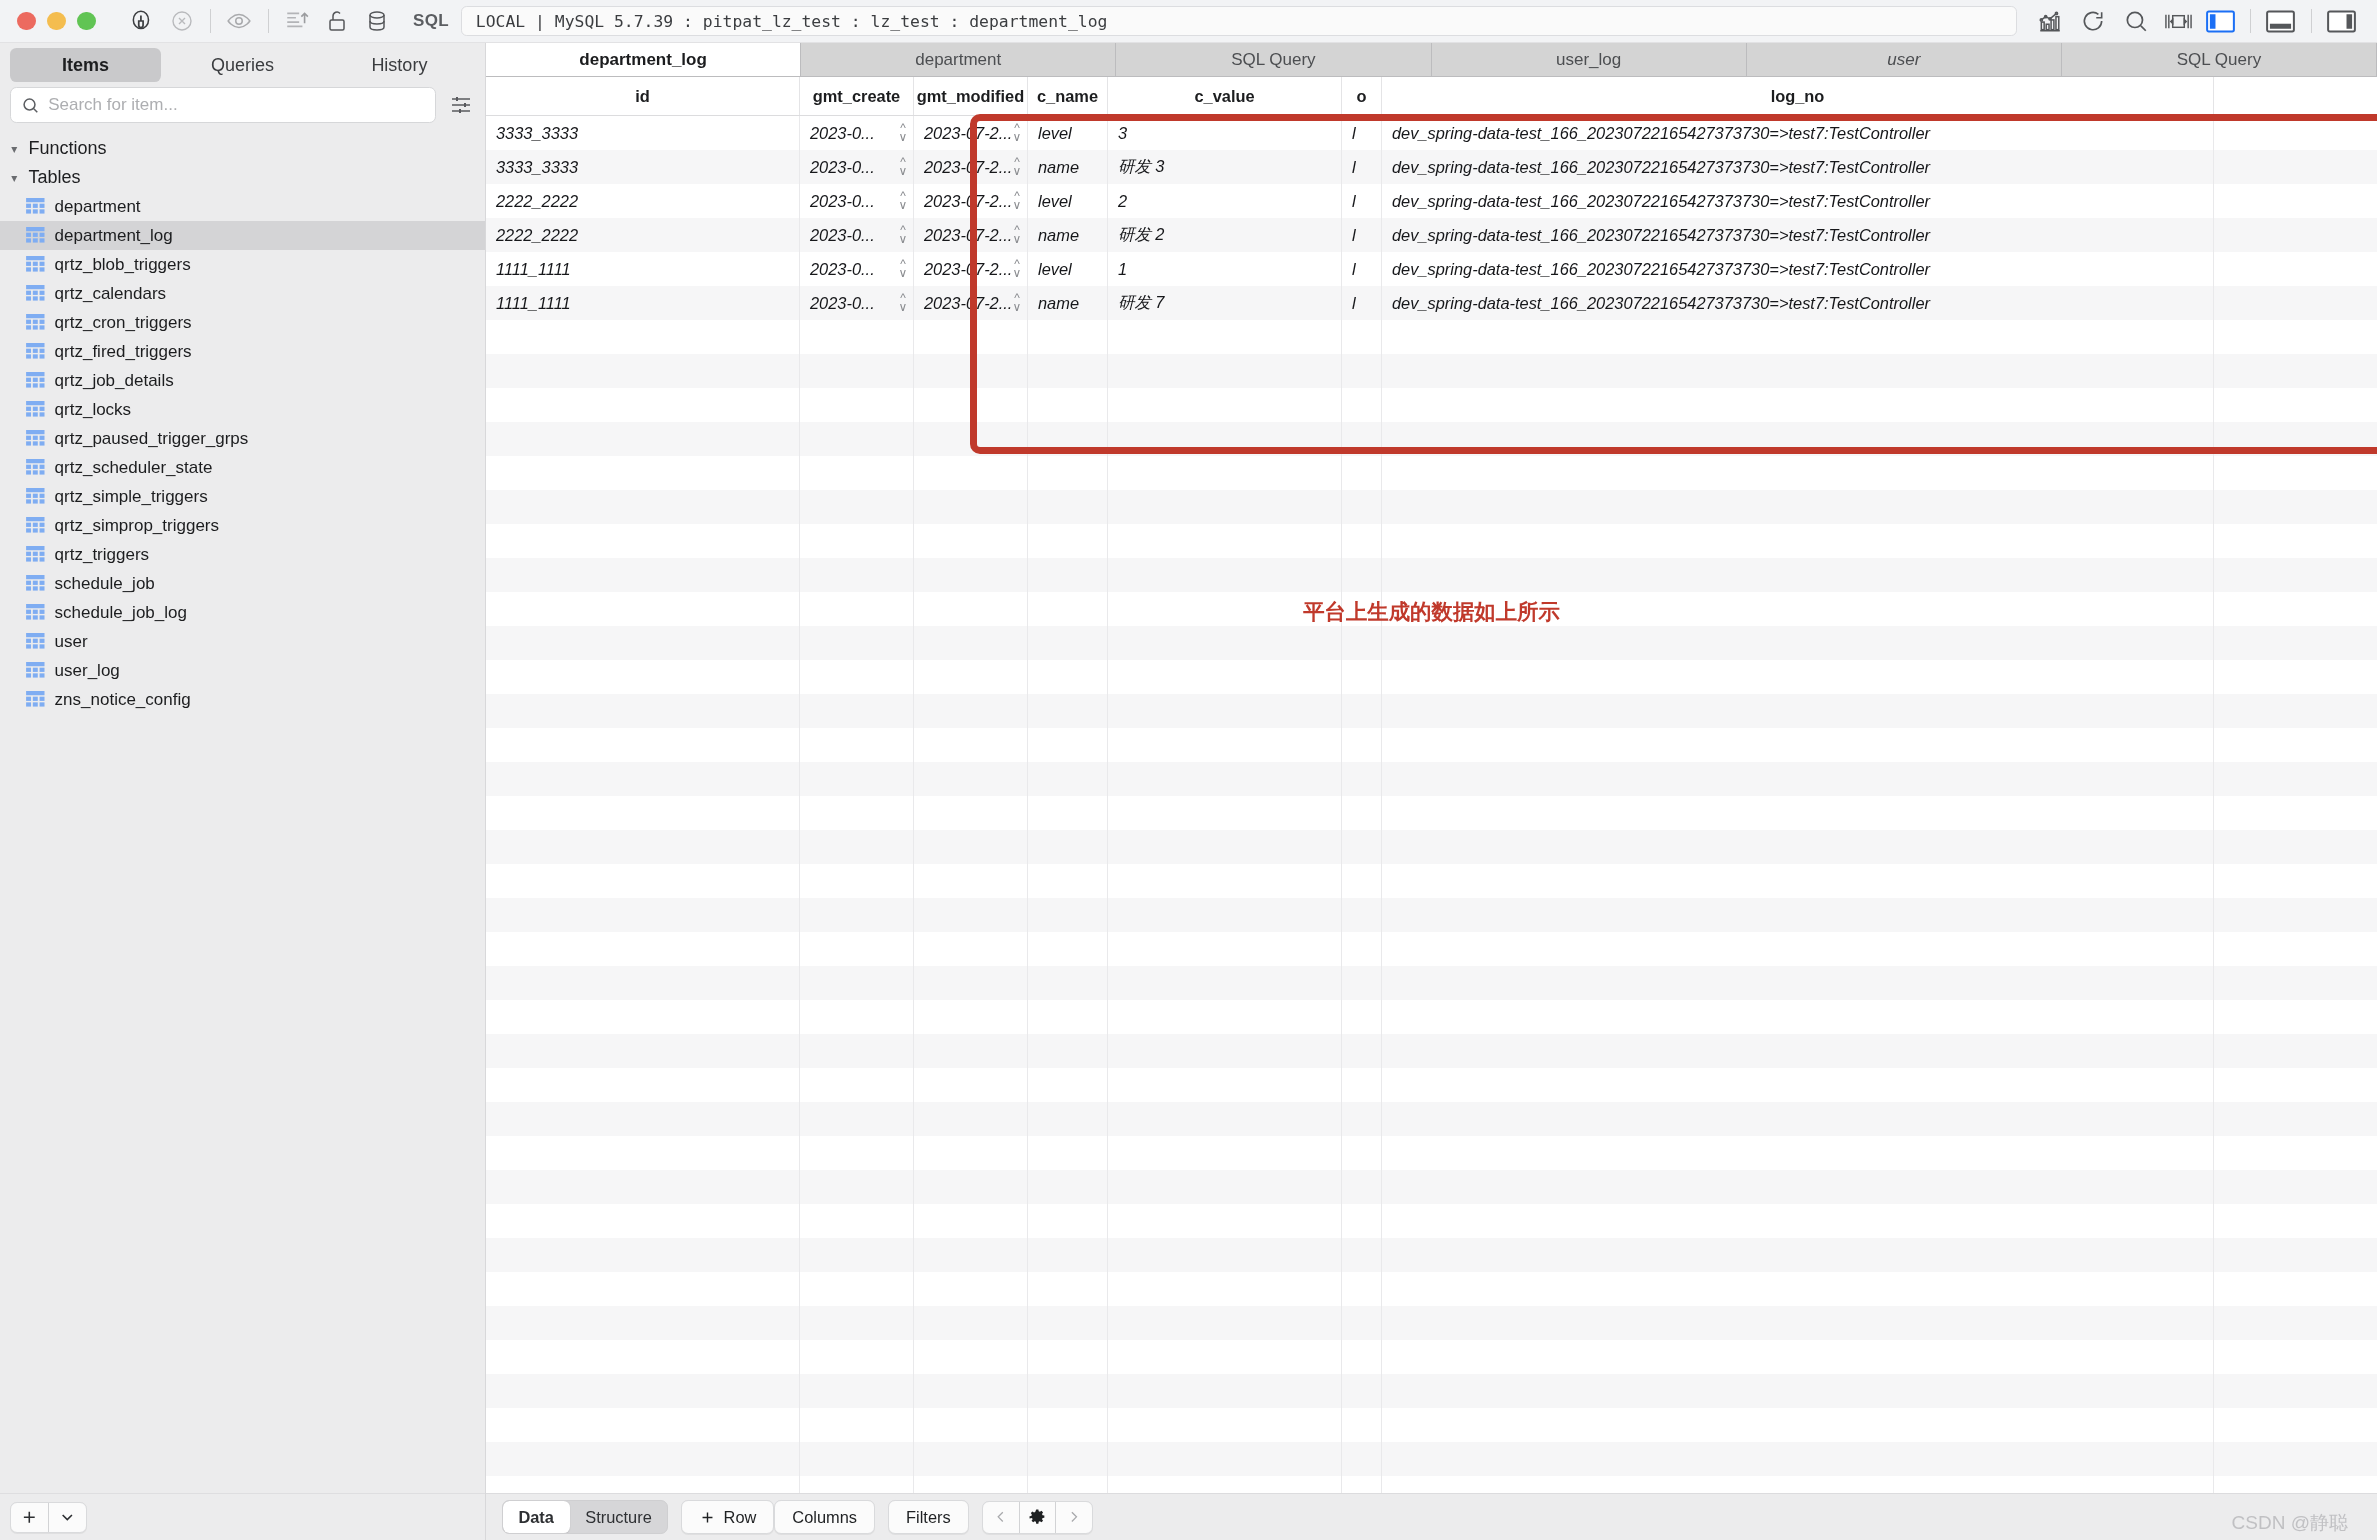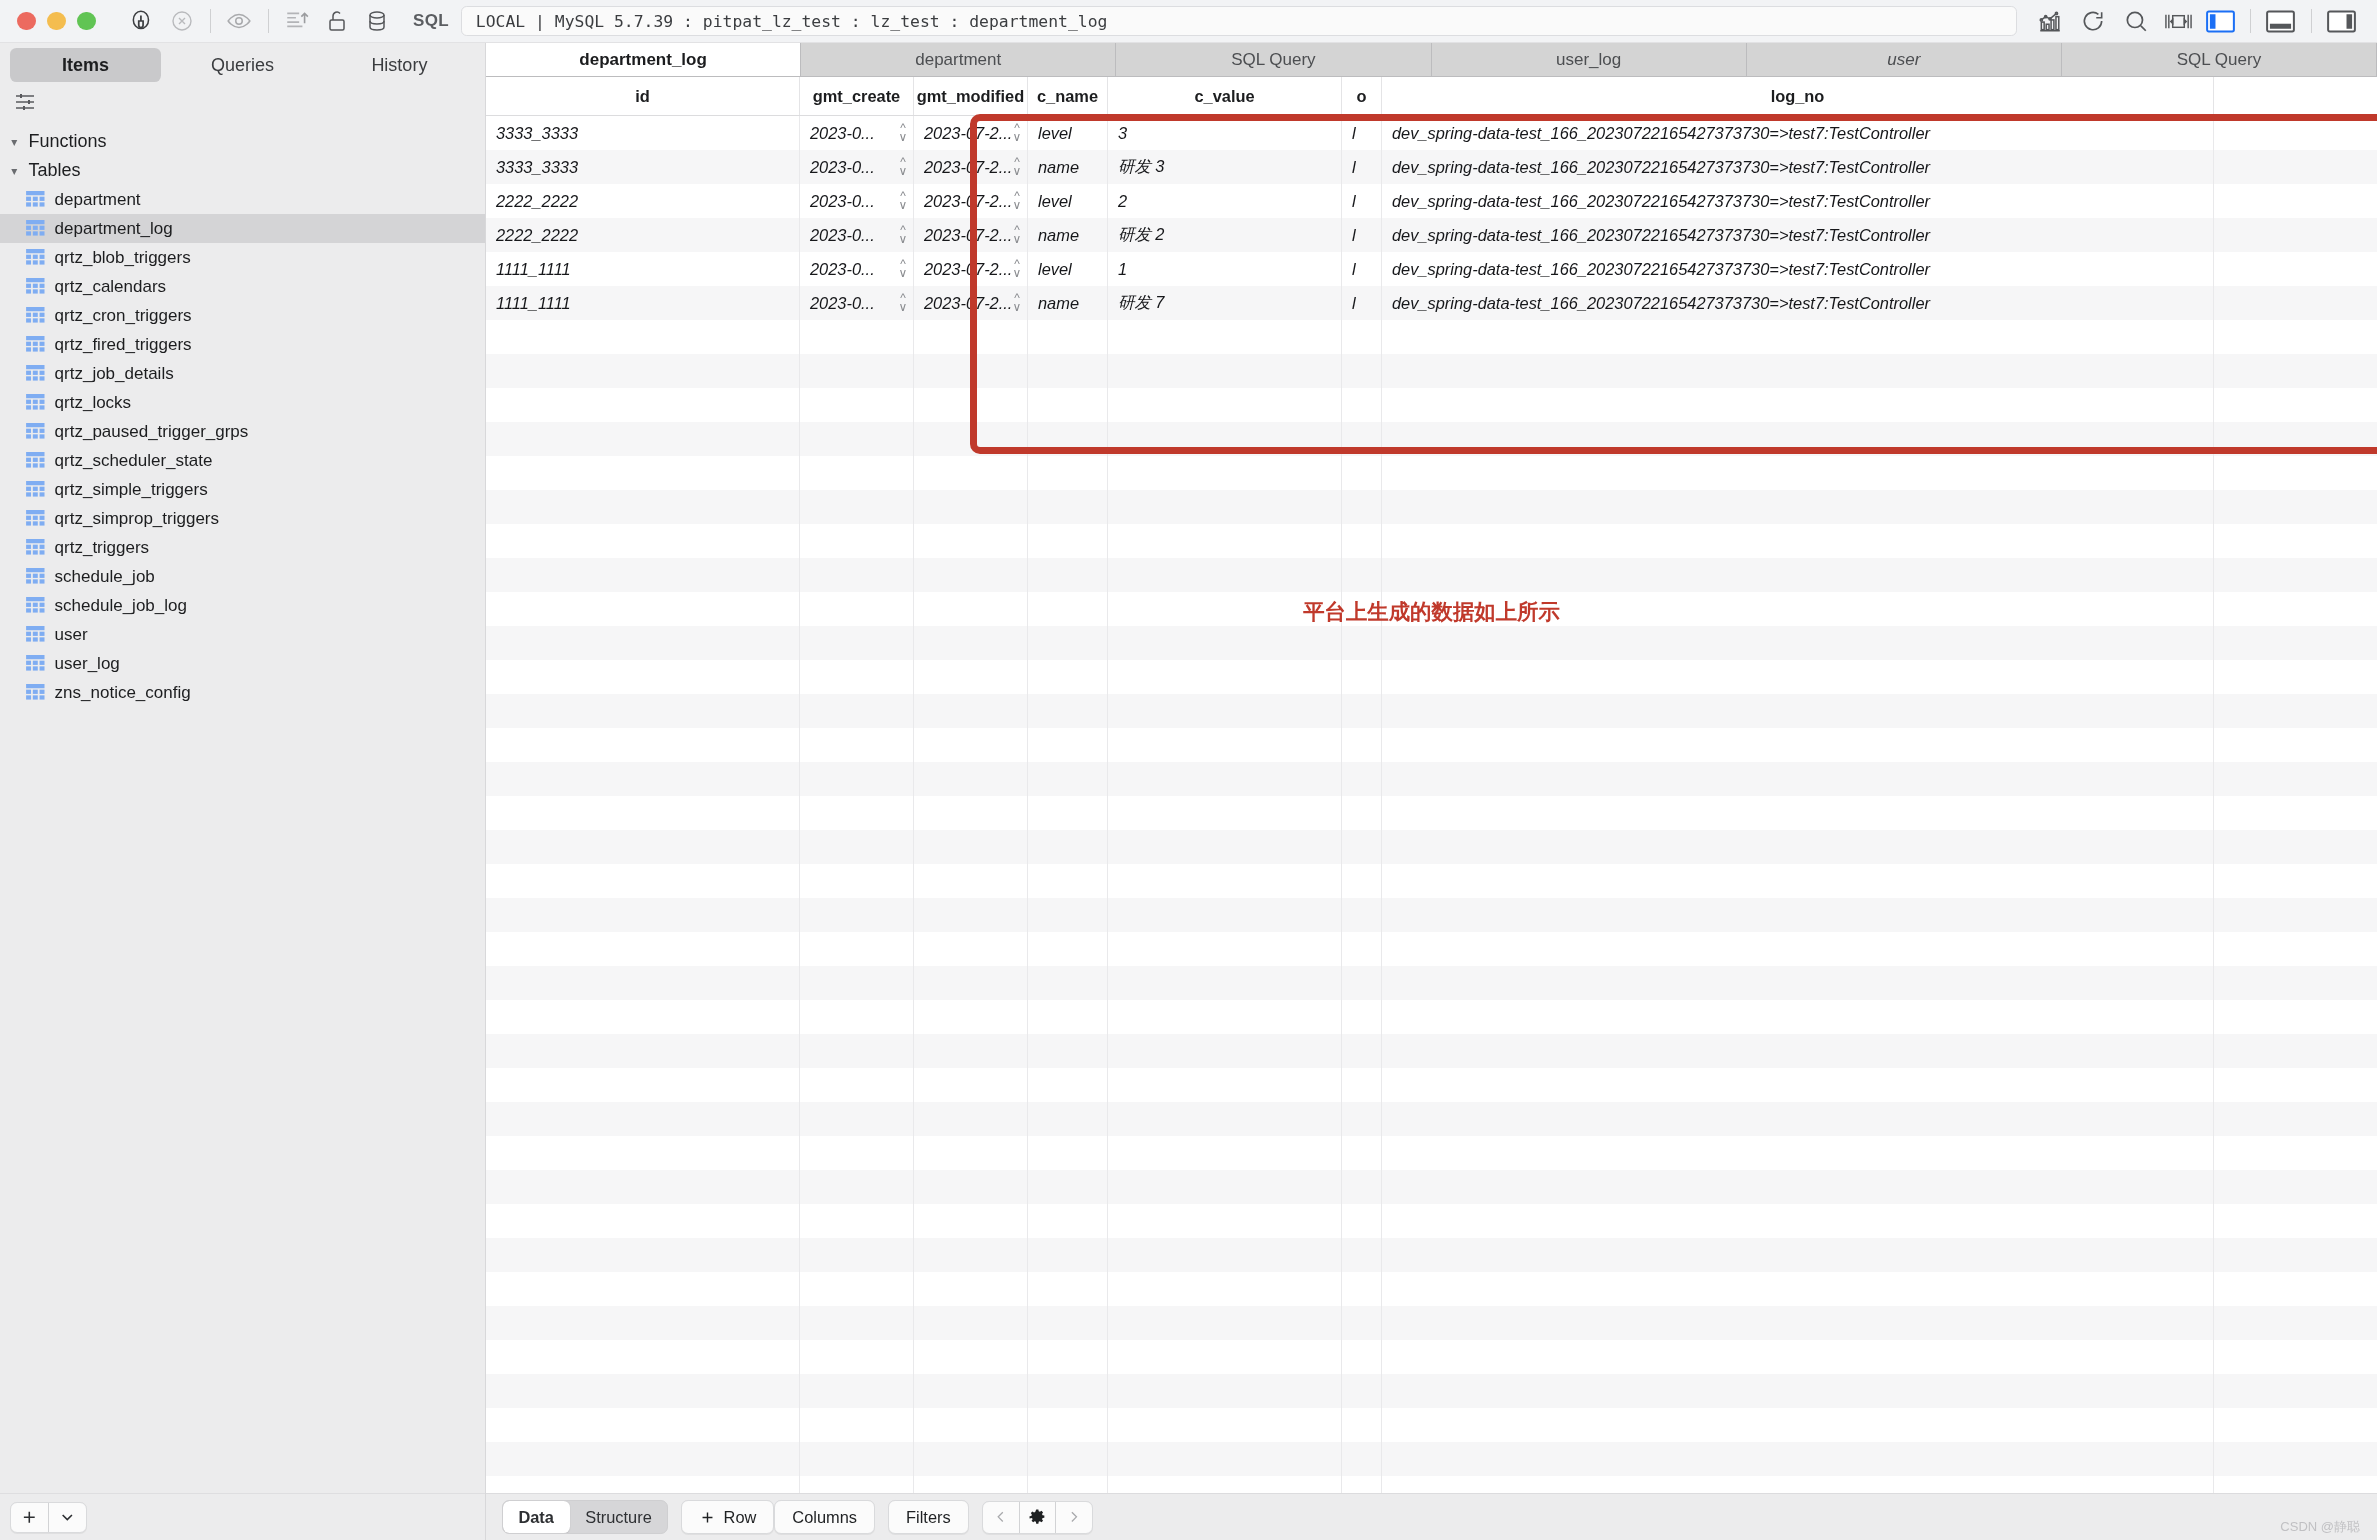--- a/index.html
+++ b/index.html
@@ -192,22 +192,22 @@
   .status-center { flex: 1 1 auto; text-align: center; font-size: 16.4px; color: #7b7d81; }
   .sb-right { display: flex; align-items: center; gap: 13px; }
   .nav-group {
     display: flex; align-items: center; height: 33px;
     background: #fbfbfb; border: 0.7px solid #d9dadc; border-radius: 7.1px;
     box-shadow: 0 0.7px 0.7px rgba(0,0,0,.06);
   }
   .nav-group > div { width: 36px; height: 100%; display: flex; align-items: center; justify-content: center; }
   .ng-sep { width: 0.7px !important; height: 17px; background: #d2d3d5; }
   .watermark {
-    position: absolute; right: 17px; bottom: 4.3px;
-    font-size: 13px; color: rgba(140,140,145,.45);
+    position: absolute; right: 29px; bottom: 4.3px;
+    font-size: 19px; color: rgba(140,140,145,.45);
     pointer-events: none;
   }
 </style>
 </head>
 <body>
 
 <div class="app">
 
   <div class="titlebar">
     <div class="traffic">
@@ -321,20 +321,27 @@
   <div class="body">
 
     <div class="sidebar">
       <div class="side-tabs" id="sidebar-tabs">
           <div class="side-tab active">Items</div>
           <div class="side-tab">Queries</div>
           <div class="side-tab">History</div>
         </div>
 
       <div class="search-wrap">
+        <div class="search-box">
+          <svg width="18.6" height="18.6" viewBox="0 0 24 24" fill="none" stroke="#5c5e62" stroke-width="2">
+            <circle cx="11" cy="11" r="7"></circle>
+              <path d="M16.5 16.5L21 21"></path>
+          </svg>
+          <span class="ph">Search for item...</span>
+        </div>
         <div class="filter-icon">
           <svg width="24" height="24" viewBox="0 0 24 24" fill="none" stroke="#58595d" stroke-width="1.6">
             <path d="M3 6h18M3 12h18M3 18h18"></path>
             <path d="M8 4v4M16 10v4M11 16v4" stroke-width="2"></path>
           </svg>
         </div>
       </div>
 
       <div class="tree" id="sidebar-tree">
           <div class="tree-group">

